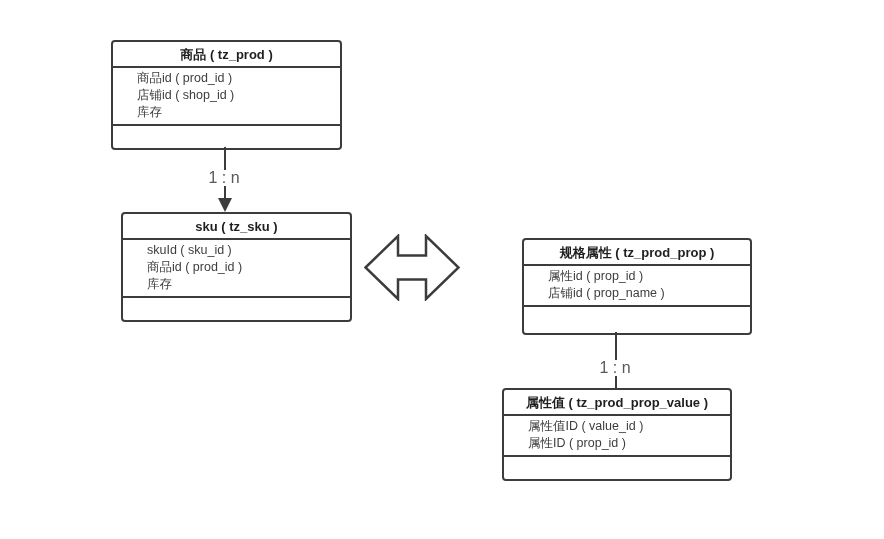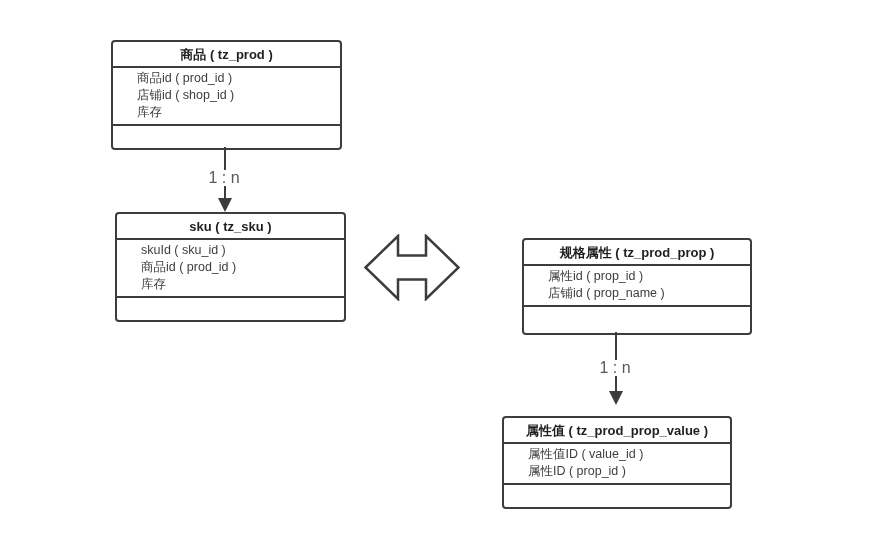--- a/index.html
+++ b/index.html
@@ -79,21 +79,21 @@
       <div class="entity-field">店铺id ( shop_id )</div>
       <div class="entity-field">库存</div>
     </div>
     <div class="entity-footer"></div>
   </div>
 
   <div class="rel-line" style="left:224px; top:147px; height:53px;"></div>
   <div class="rel-arrowhead" style="left:218px; top:198px;"></div>
   <div class="rel-label" style="left:224px; top:178px;">1 : n</div>
 
-  <div class="entity" style="left:115px; top:212px; width:231px;">
+  <div class="entity" style="left:121px; top:212px; width:231px;">
     <div class="entity-header">sku ( tz_sku )</div>
     <div class="entity-body">
       <div class="entity-field">skuId ( sku_id )</div>
       <div class="entity-field">商品id ( prod_id )</div>
       <div class="entity-field">库存</div>
     </div>
     <div class="entity-footer"></div>
   </div>
 
   <svg class="double-arrow" style="left:364px; top:234px;" width="96" height="67" viewBox="0 0 96 67">
@@ -106,21 +106,21 @@
       <div class="entity-field">属性id ( prop_id )</div>
       <div class="entity-field">店铺id ( prop_name )</div>
     </div>
     <div class="entity-footer" style="height:26px;"></div>
   </div>
 
   <div class="rel-line" style="left:615px; top:332px; height:61px;"></div>
   <div class="rel-arrowhead" style="left:609px; top:391px;"></div>
   <div class="rel-label" style="left:615px; top:368px;">1 : n</div>
 
-  <div class="entity" style="left:502px; top:416px; width:230px;">
+  <div class="entity" style="left:502px; top:388px; width:230px;">
     <div class="entity-header">属性值 ( tz_prod_prop_value )</div>
     <div class="entity-body">
       <div class="entity-field">属性值ID ( value_id )</div>
       <div class="entity-field">属性ID ( prop_id )</div>
     </div>
     <div class="entity-footer"></div>
   </div>
 
 </div>
 

